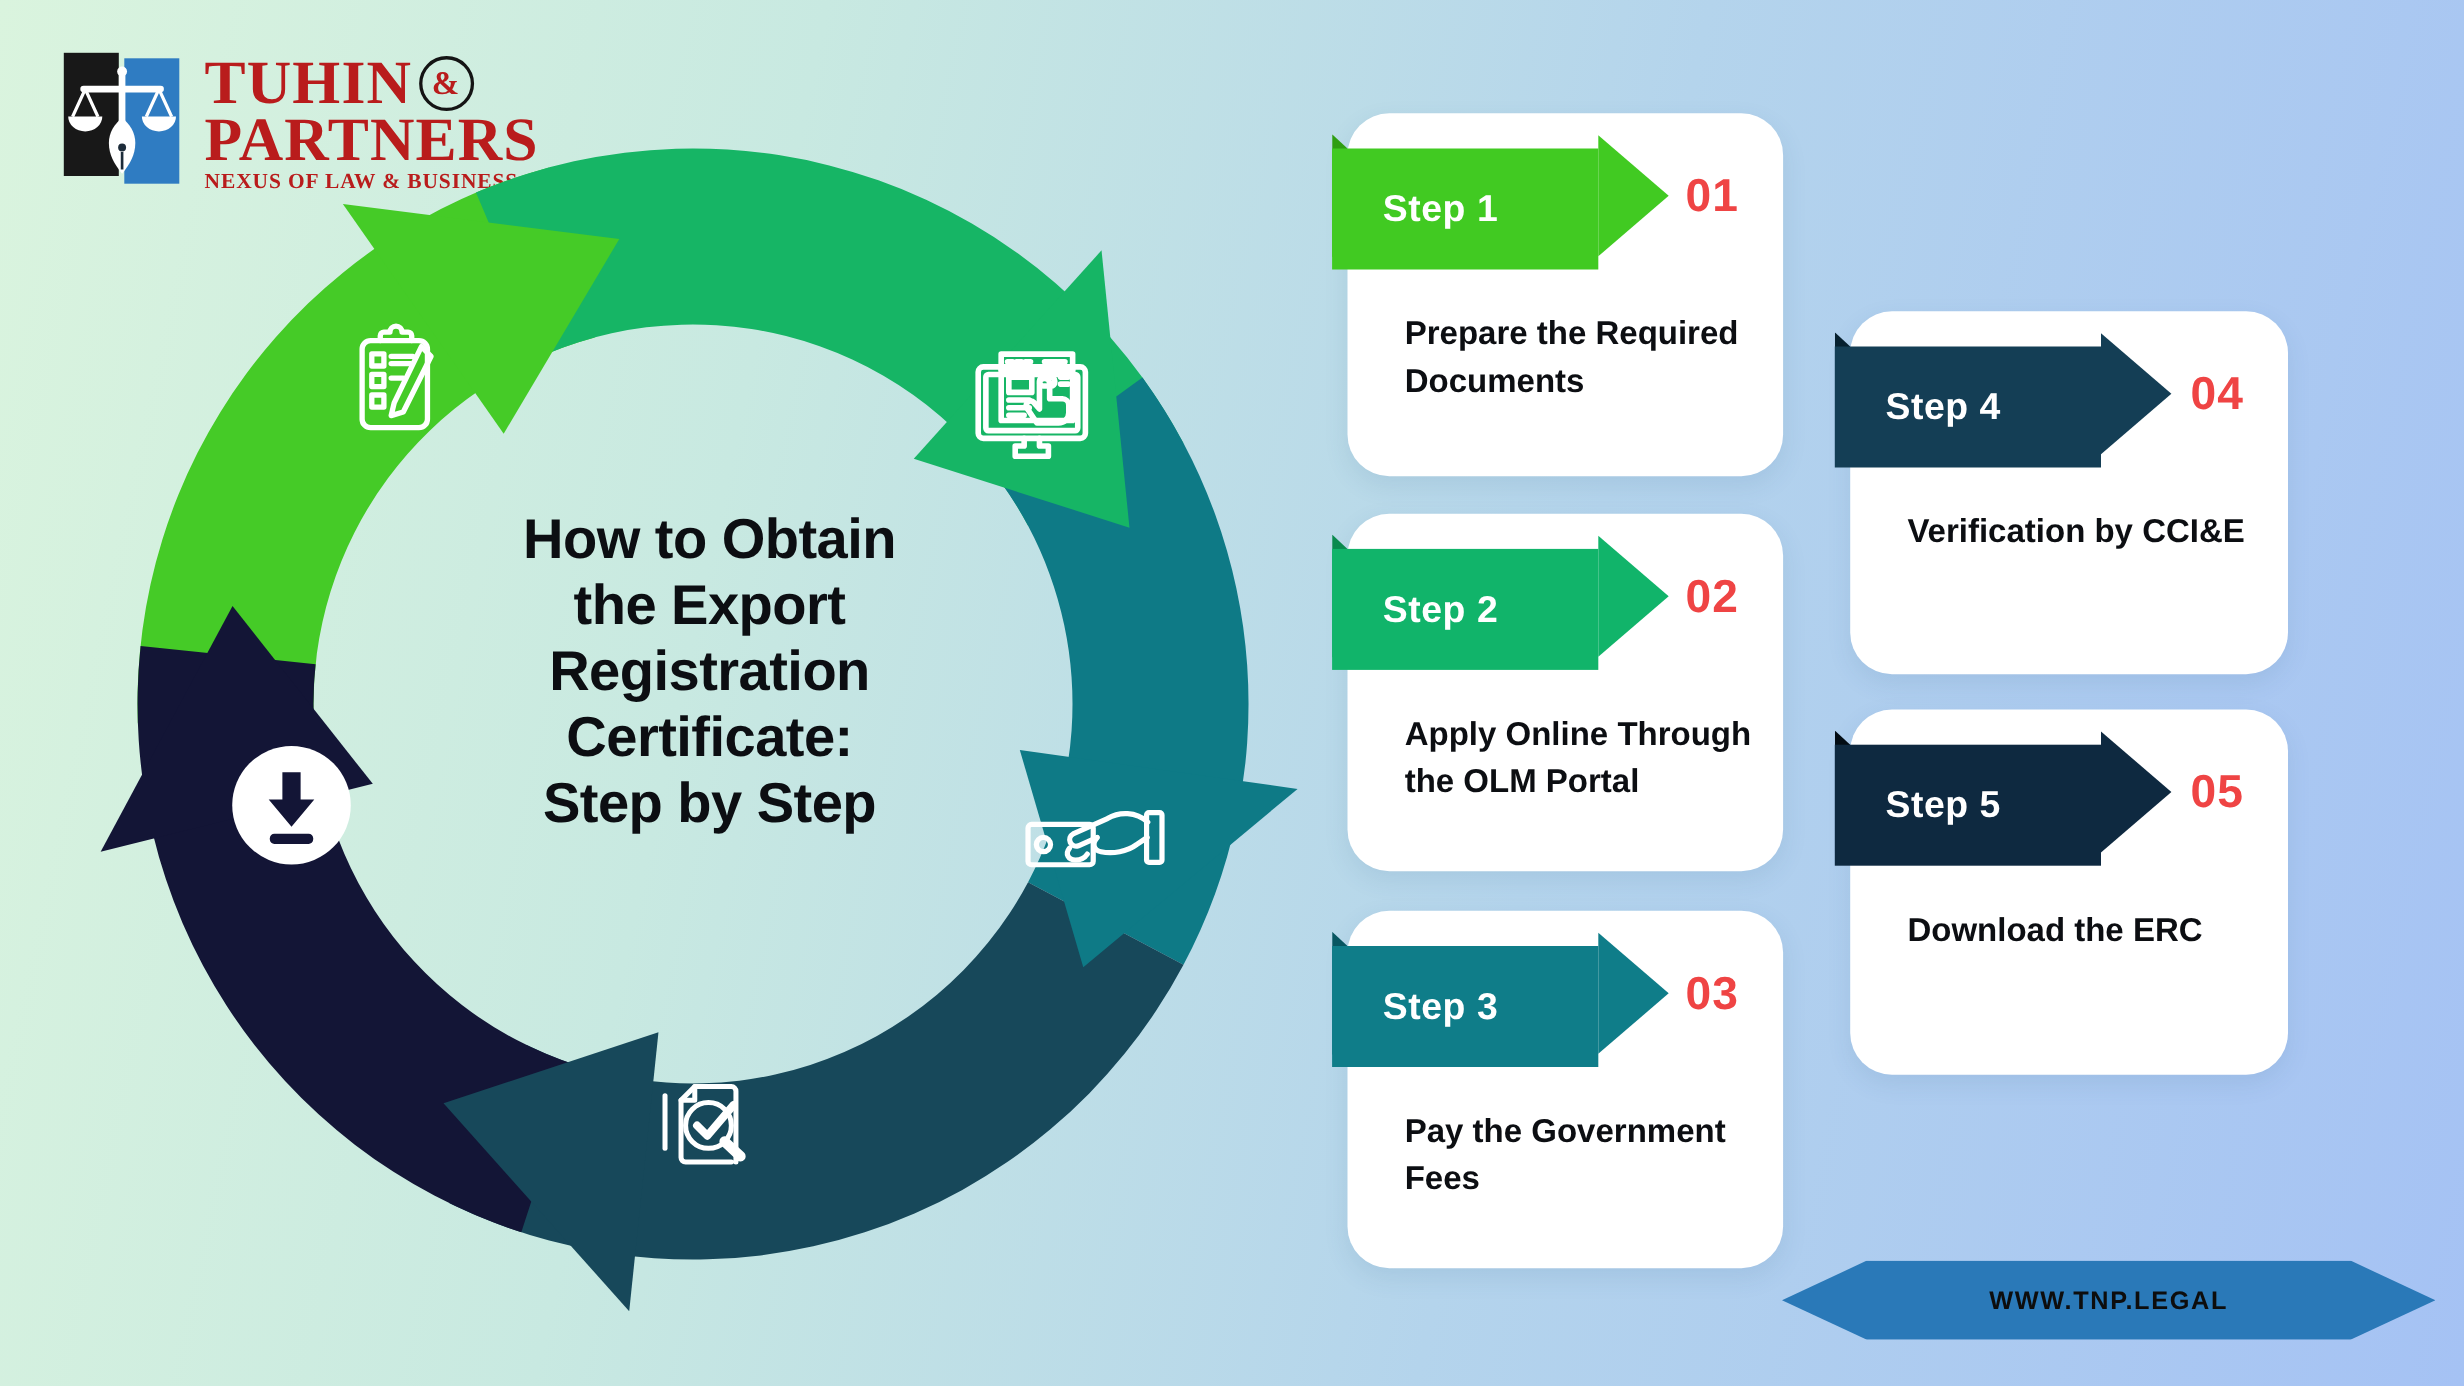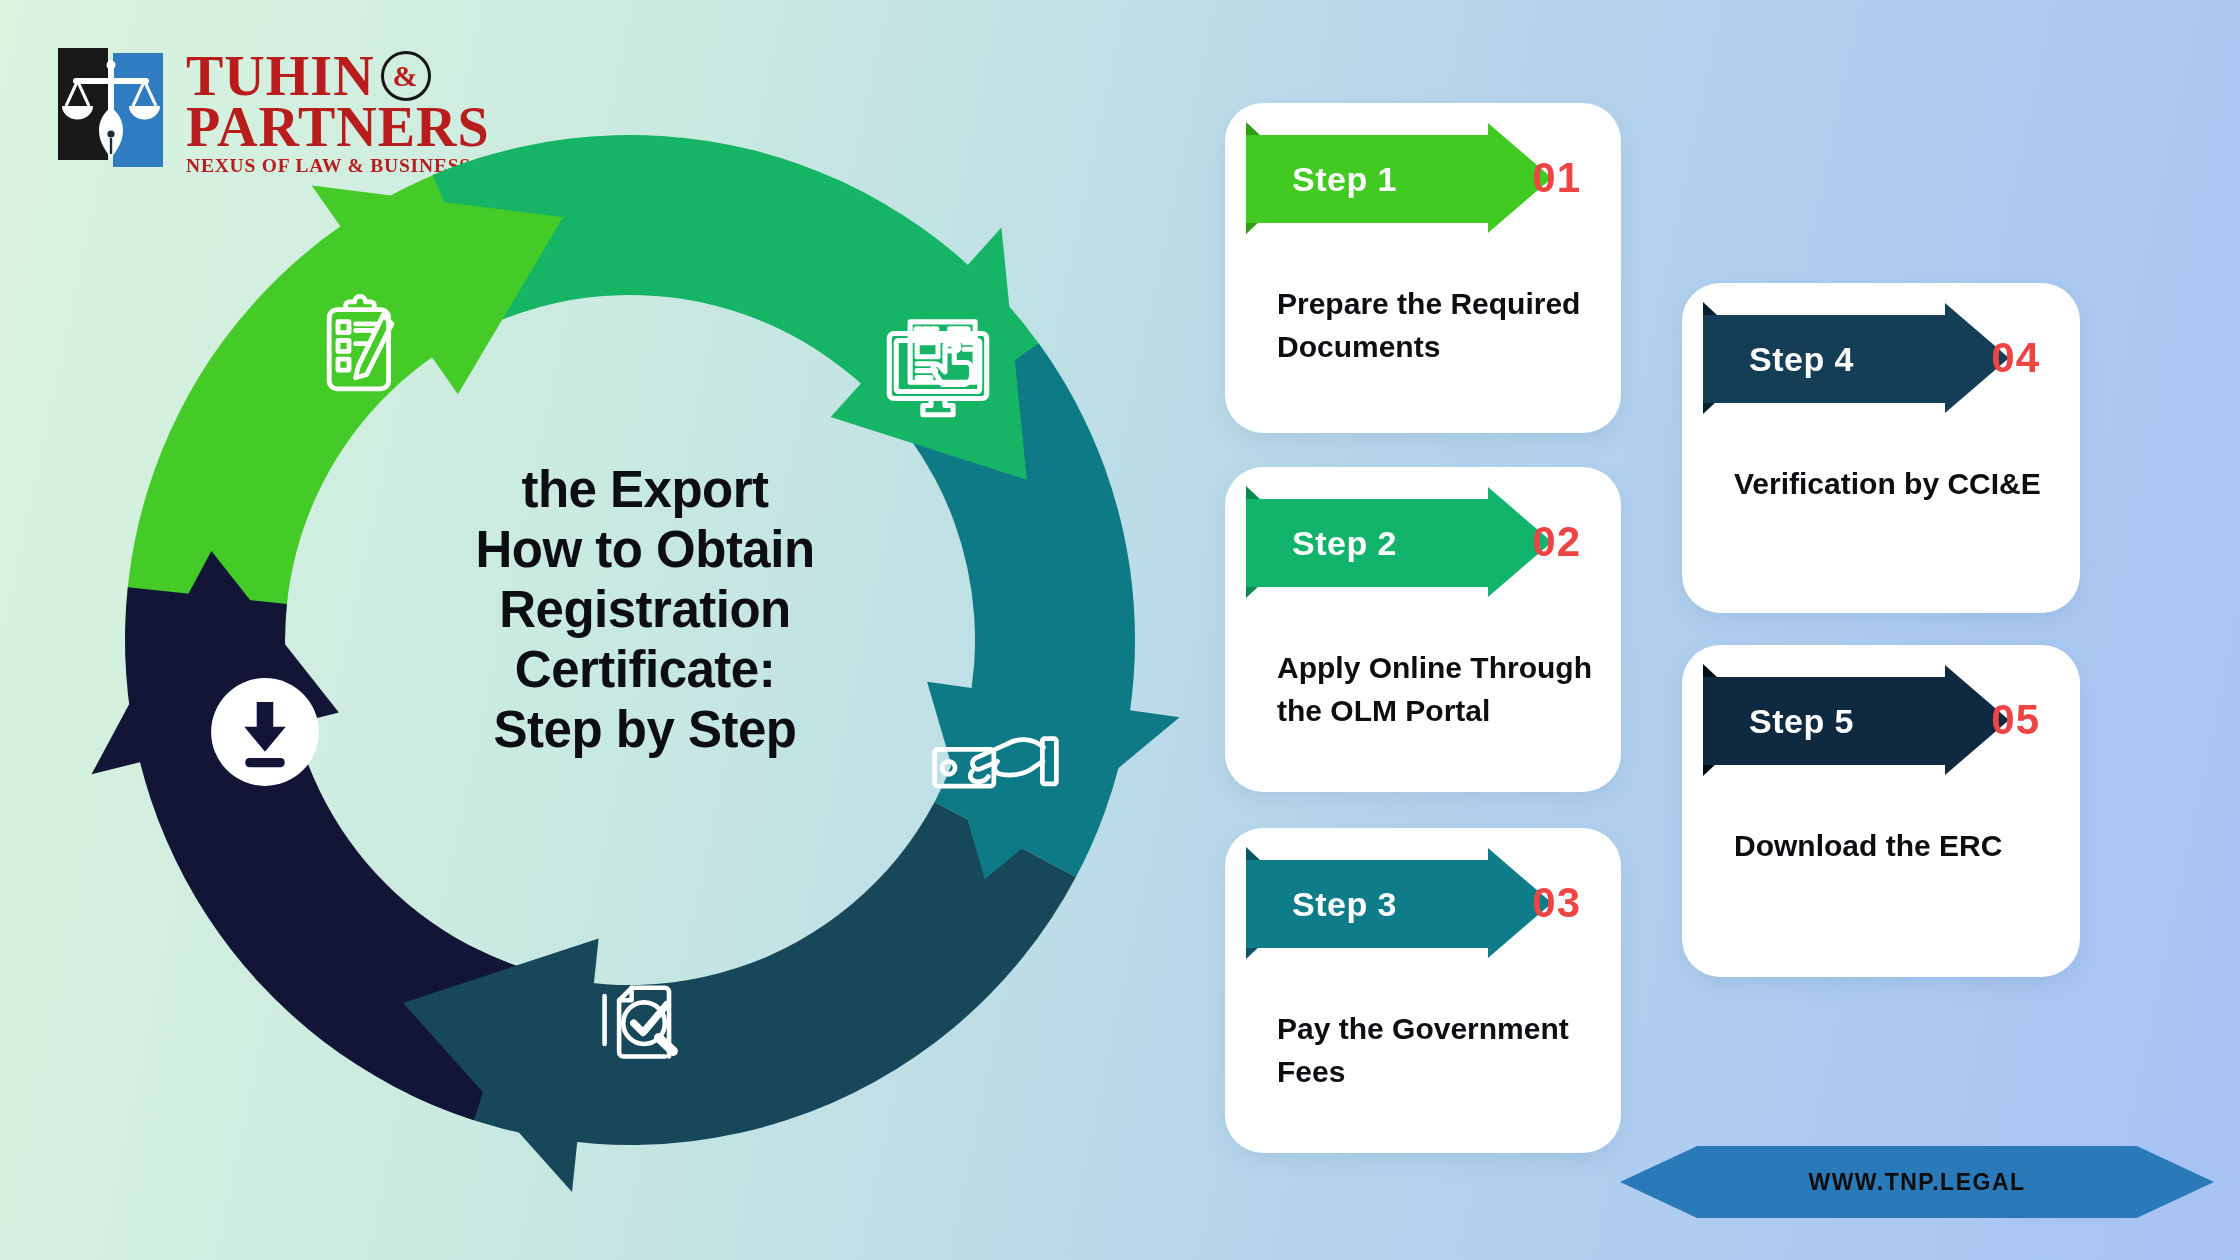--- a/index.html
+++ b/index.html
@@ -28,21 +28,21 @@
   .cycle-icon{position:absolute;}
   .cycle-icon svg{display:block;width:100%;height:100%;stroke:#fff;fill:none;stroke-width:4.4;stroke-linecap:round;stroke-linejoin:round;}
   
   .main-title{position:absolute;left:400px;top:460px;width:490px;text-align:center;
     font-size:51px;line-height:60px;font-weight:bold;color:var(--ink);letter-spacing:-.5px;}
   .main-title span{display:block;}
   
   .card{position:absolute;background:#fff;border-radius:38px;box-shadow:0 8px 22px rgba(44,84,128,.10);}
   .col1{left:1225px;width:396px;}
   .col2{left:1682px;width:398px;}
-  .ribbon{position:absolute;left:-14px;top:32px;width:242px;height:88px;margin-left:35px;}
+  .ribbon{position:absolute;left:-14px;top:32px;width:242px;height:110px;}
   .ribbon-fold{position:absolute;left:0;top:-13px;width:14px;height:112px;background:var(--fold);
     clip-path:polygon(0 0,100% 11.6%,100% 88.4%,0 100%);}
   .ribbon-band{position:absolute;inset:0;background:var(--band);display:flex;align-items:center;padding-left:46px;box-sizing:border-box;}
   .ribbon-head{position:absolute;left:242px;top:-12px;width:0;height:0;
     border-top:55px solid transparent;border-bottom:55px solid transparent;border-left:64px solid var(--band);}
   .step-label{font-size:34px;font-weight:bold;color:#fff;letter-spacing:.5px;}
   .step-num{position:absolute;right:40px;top:30px;height:90px;display:flex;align-items:center;
     font-size:42px;font-weight:bold;color:#ef4444;letter-spacing:1px;}
   .card-text{position:absolute;left:52px;top:180px;right:22px;font-size:30px;font-weight:bold;color:var(--ink);line-height:1.42;}
   .nowrap{white-space:nowrap;}
@@ -150,22 +150,22 @@
   <div class="cycle-icon" style="left:123px;top:580px;width:114px;height:114px;">
     <svg viewBox="0 0 110 110">
       <circle cx="55" cy="55" r="52" fill="#ffffff" stroke="none"></circle>
       <path d="M47 26 h16 v24 h12 L55 74 35 50 h12 z" fill="#131536" stroke="none"></path>
       <rect x="36" y="80" width="38" height="9" rx="4" fill="#131536" stroke="none"></rect>
     </svg>
   </div>
 </div>
 
 <div class="main-title">
+  <span>How to Obtain</span>
   <span>the Export</span>
-  <span>How to Obtain</span>
   <span>Registration</span>
   <span>Certificate:</span>
   <span>Step by Step</span>
 </div>
 
 <div class="card col1" style="top: 103px; height: 330px; --band: #41ca22; --fold: #2f9e12;">
   <div class="ribbon">
     <div class="ribbon-fold"></div>
     <div class="ribbon-band">
       <span class="step-label">Step 1</span>

